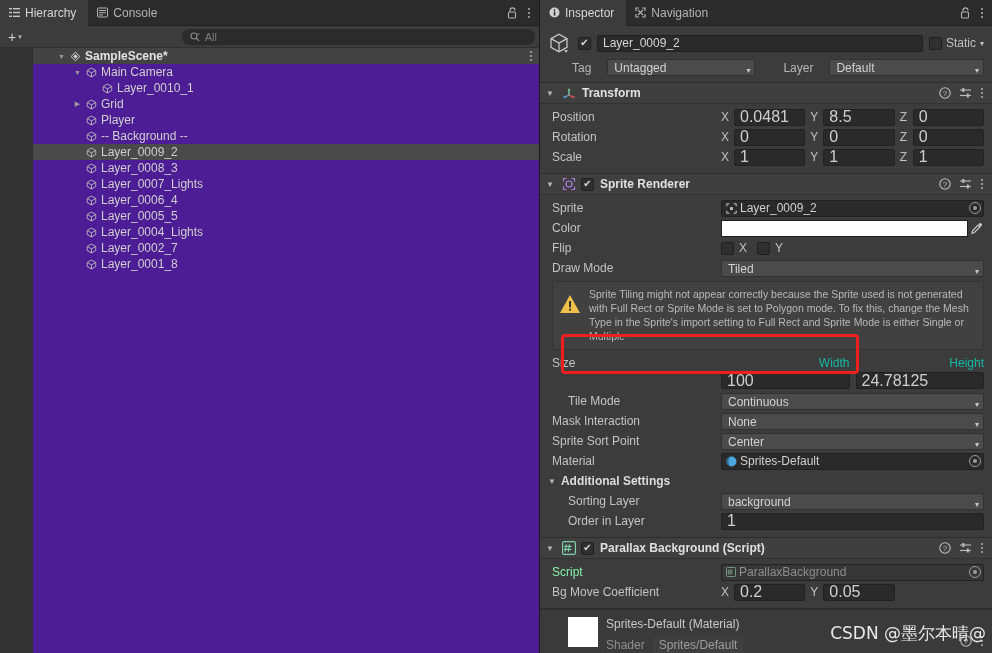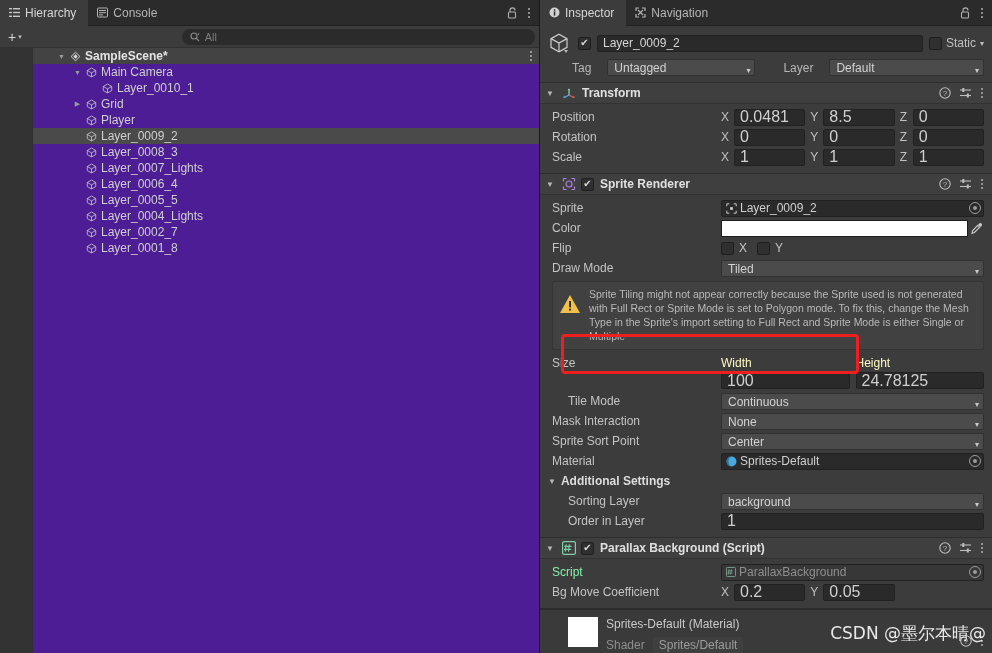--- a/index.html
+++ b/index.html
@@ -137,21 +137,21 @@
 
   .warnbox {
     margin: 3px 0 4px 6px; background: #414141; border: 1px solid #343434; border-radius: 2px;
     display: flex; gap: 8px; padding: 6px 8px 6px 6px; align-items: flex-start;
   }
   .warnbox .wtxt { font-size: 10.5px; color: #b9b9b9; line-height: 1.32; }
 
   .sizegrid { display: flex; align-items: flex-start; padding-left: 6px; }
   .sizegrid .sl { width: 169px; flex: 0 0 169px; color: #c3c3c3; padding-top: 2px;}
   .sizegrid .col { flex: 1; }
-  .sizegrid .ch { font-size: 12px; color: #fef9c3; height: 18px; line-height: 18px;}
+  .sizegrid .ch { font-size: 12px; color: #14b8a6; height: 18px; line-height: 18px; text-align: right;}
 
   .subhdr { font-weight: bold; color: #dcdcdc; font-size: 12px; display:flex; align-items:center; gap:5px; padding-left: 2px;}
   .subhdr .tri { font-size: 8px; color: #b5b5b5; }
 
   .matfoot { background: #3a3a3a; border-top: 1px solid #2b2b2b; padding: 7px 8px 0 6px; display:flex; gap: 8px;}
   .matfoot .farrow { width: 14px; color: #9a9a9a; font-size: 8px; padding-top: 36px;}
   .matfoot .swatch { width: 30px; height: 30px; background: #ffffff; flex: 0 0 30px; }
   .matfoot .mcol { flex: 1; }
   .matfoot .mtitle { color: #c9c9c9; font-size: 12px; height: 20px; }
   .matfoot .mrow { display: flex; align-items: center; gap: 8px; }
@@ -285,20 +285,30 @@
           <div class="row">
             <span class="tri none" style="margin-left: 36px;"></span>
             <span class="glyph">
               <svg class="svgico" width="11" height="11" viewBox="0 0 14 14">
                 <path d="M7 1.3 L12.4 4.4 L12.4 9.6 L7 12.7 L1.6 9.6 L1.6 4.4 Z" fill="none" stroke="#c2c2c2" stroke-width="1.1"></path>
                 <path d="M1.6 4.4 L7 7.5 L12.4 4.4 M7 7.5 L7 12.7" fill="none" stroke="#c2c2c2" stroke-width="1.1"></path>
               </svg>
             </span>
             <span class="lbl">Player</span>
           </div>
+          <div class="row">
+            <span class="tri none" style="margin-left: 36px;"></span>
+            <span class="glyph">
+              <svg class="svgico" width="11" height="11" viewBox="0 0 14 14">
+                <path d="M7 1.3 L12.4 4.4 L12.4 9.6 L7 12.7 L1.6 9.6 L1.6 4.4 Z" fill="none" stroke="#c2c2c2" stroke-width="1.1"></path>
+                <path d="M1.6 4.4 L7 7.5 L12.4 4.4 M7 7.5 L7 12.7" fill="none" stroke="#c2c2c2" stroke-width="1.1"></path>
+              </svg>
+            </span>
+            <span class="lbl">-- Background --</span>
+          </div>
           <div class="row selected">
             <span class="tri none" style="margin-left: 36px;"></span>
             <span class="glyph">
               <svg class="svgico" width="11" height="11" viewBox="0 0 14 14">
                 <path d="M7 1.3 L12.4 4.4 L12.4 9.6 L7 12.7 L1.6 9.6 L1.6 4.4 Z" fill="none" stroke="#c2c2c2" stroke-width="1.1"></path>
                 <path d="M1.6 4.4 L7 7.5 L12.4 4.4 M7 7.5 L7 12.7" fill="none" stroke="#c2c2c2" stroke-width="1.1"></path>
               </svg>
             </span>
             <span class="lbl">Layer_0009_2</span>
           </div>

